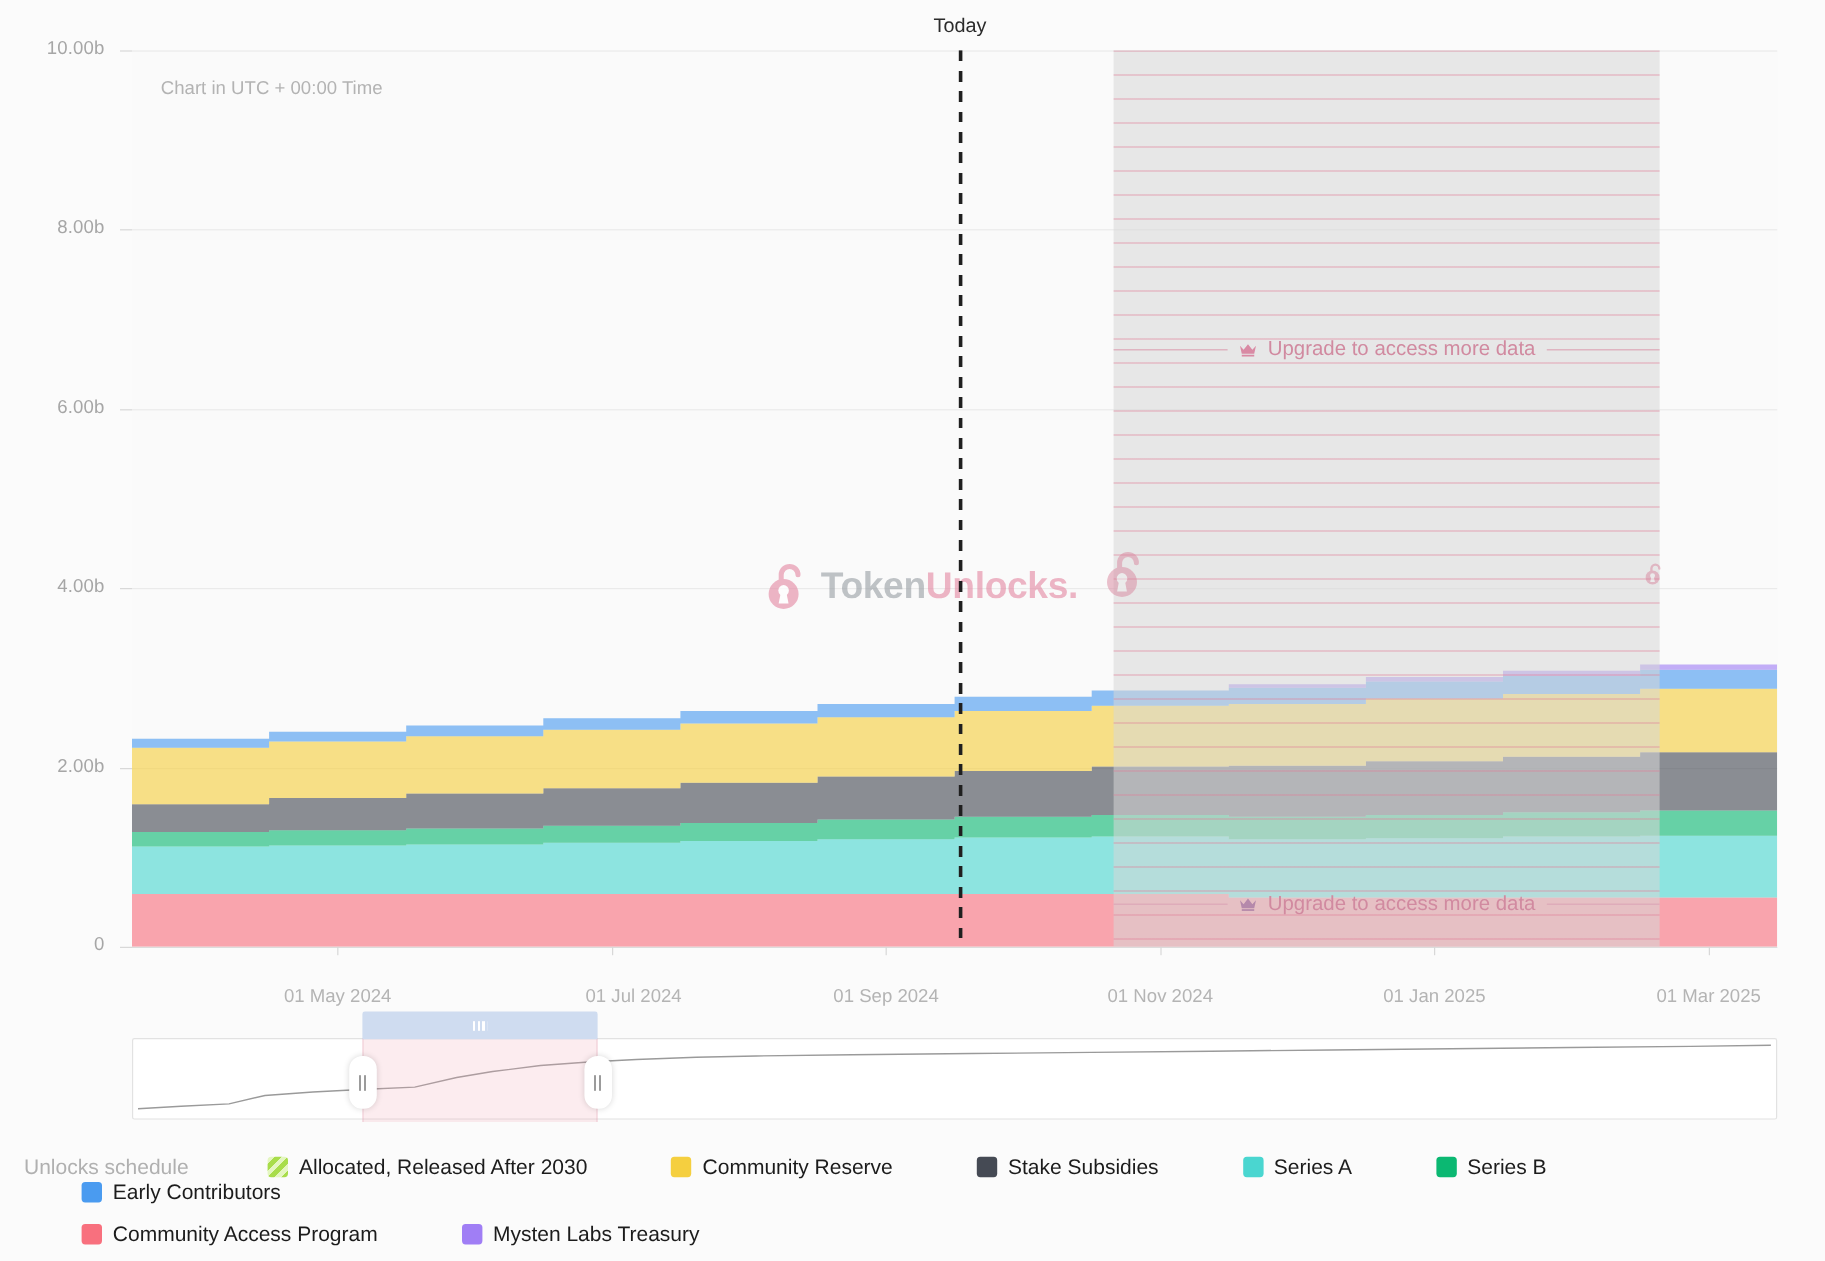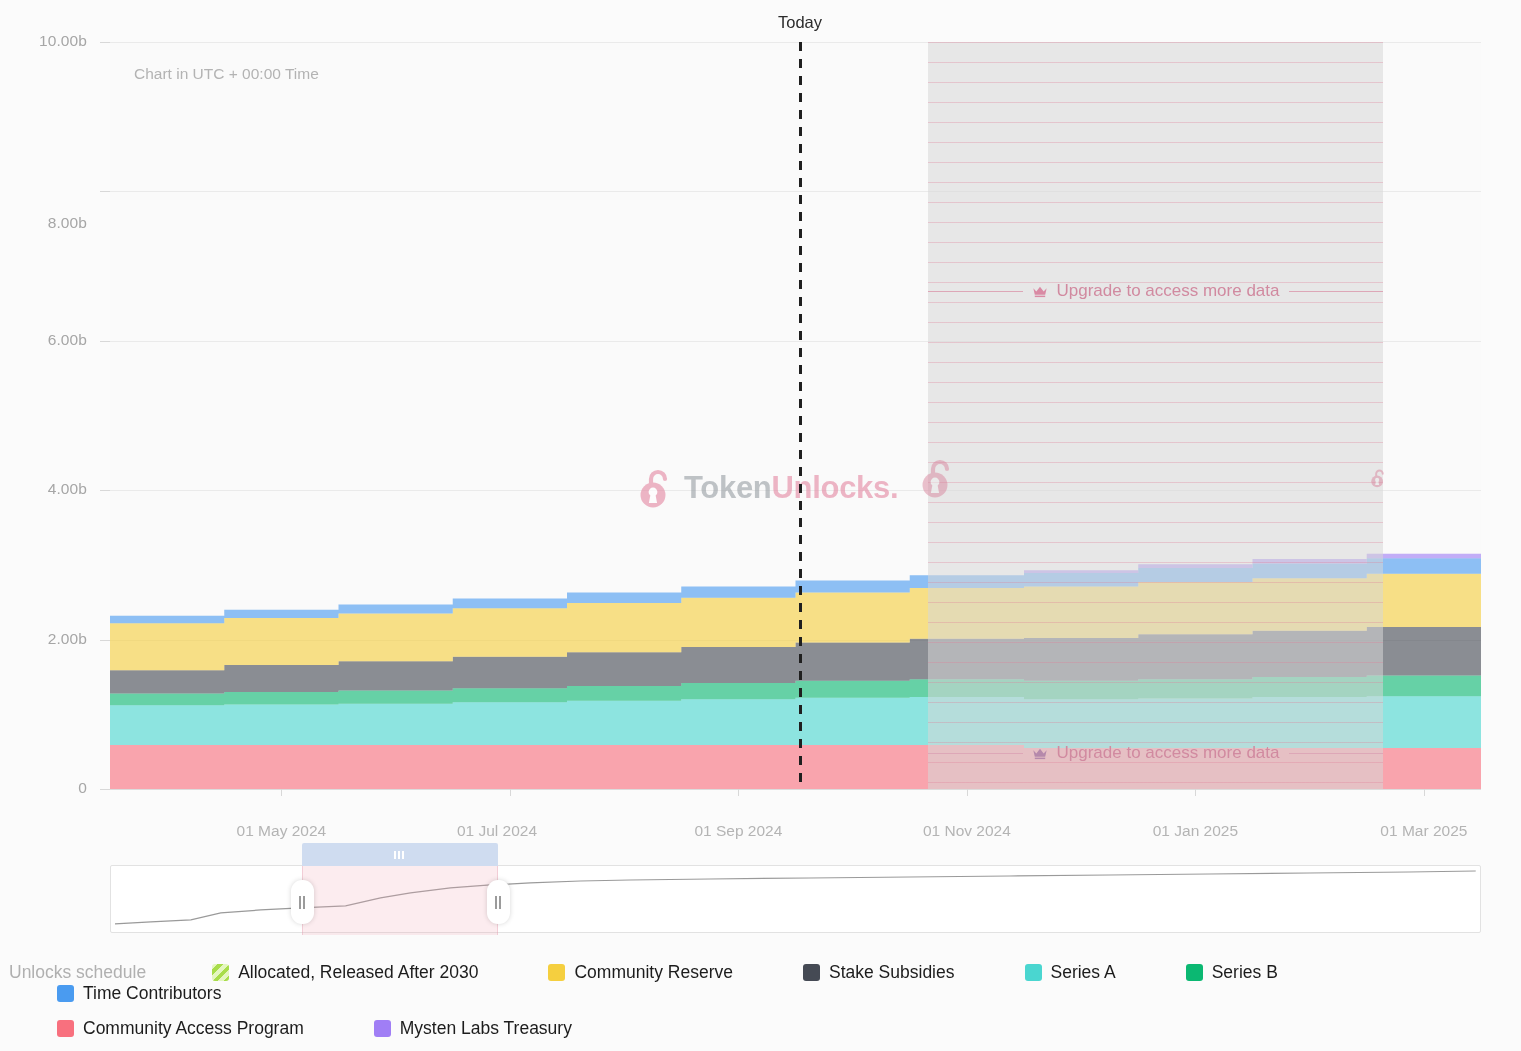--- a/index.html
+++ b/index.html
@@ -116,21 +116,21 @@
     display: flex; align-items: center; justify-content: center;
     cursor: ew-resize;
   }
   .slider-handle .bars {
     width: 7px; height: 13px;
     background: repeating-linear-gradient(to right, #9b9b9b 0 2px, transparent 2px 4px);
   }
 
   
   .legend {
-    position: absolute; left: 5px; top: 962px; width: 1295px;
+    position: absolute; left: 16px; top: 962px; width: 1295px;
   }
   .legend-row {
     display: flex; align-items: center; flex-wrap: wrap;
     padding-left: 4px; gap: 0;
   }
   .legend-row.r1 { margin-bottom: 14px; }
   .legend-title {
     font-size: 17.5px; color: #b0b0b0; margin-right: 18px;
   }
   .legend-item {
@@ -158,21 +158,21 @@
       <div class="ytick-dash" style="top: 639.6px;"></div>
       <div class="ytick" style="top: 629.6px;">2.00b</div>
       <div class="gridline" style="top: 490.2px;"></div>
       <div class="ytick-dash" style="top: 490.2px;"></div>
       <div class="ytick" style="top: 480.2px;">4.00b</div>
       <div class="gridline" style="top: 340.8px;"></div>
       <div class="ytick-dash" style="top: 340.8px;"></div>
       <div class="ytick" style="top: 330.8px;">6.00b</div>
       <div class="gridline" style="top: 191.4px;"></div>
       <div class="ytick-dash" style="top: 191.4px;"></div>
-      <div class="ytick" style="top: 181.4px; margin-top: 33px;">8.00b</div>
+      <div class="ytick" style="top: 181.4px;">8.00b</div>
       <div class="gridline" style="top: 42px;"></div>
       <div class="ytick-dash" style="top: 42px;"></div>
       <div class="ytick" style="top: 32px;">10.00b</div>
     </div>
   <div class="xaxis-line"></div>
 
   <div class="series-layer" id="series-layer" style="left:110px;top:42px;">
       <svg width="1371" height="747" viewBox="0 0 1371 747">
         <path d="M 0 702.927 L 114.25 702.927 L 114.25 702.927 L 228.5 702.927 L 228.5 702.927 L 342.75 702.927 L 342.75 702.927 L 457 702.927 L 457 702.927 L 571.25 702.927 L 571.25 702.927 L 685.5 702.927 L 685.5 702.927 L 799.75 702.927 L 799.75 702.927 L 914 702.927 L 914 705.915 L 1028.25 705.915 L 1028.25 705.915 L 1142.5 705.915 L 1142.5 705.915 L 1256.75 705.915 L 1256.75 705.915 L 1371 705.915 L 1371 747 L 1256.75 747 L 1256.75 747 L 1142.5 747 L 1142.5 747 L 1028.25 747 L 1028.25 747 L 914 747 L 914 747 L 799.75 747 L 799.75 747 L 685.5 747 L 685.5 747 L 571.25 747 L 571.25 747 L 457 747 L 457 747 L 342.75 747 L 342.75 747 L 228.5 747 L 228.5 747 L 114.25 747 L 114.25 747 L 0 747 Z" fill="#f8707e" fill-opacity="0.62"></path>
         <path d="M 0 663.336 L 114.25 663.336 L 114.25 662.589 L 228.5 662.589 L 228.5 661.842 L 342.75 661.842 L 342.75 660.348 L 457 660.348 L 457 658.854 L 571.25 658.854 L 571.25 657.36 L 685.5 657.36 L 685.5 655.866 L 799.75 655.866 L 799.75 655.119 L 914 655.119 L 914 657.36 L 1028.25 657.36 L 1028.25 656.613 L 1142.5 656.613 L 1142.5 655.119 L 1256.75 655.119 L 1256.75 654.372 L 1371 654.372 L 1371 705.915 L 1256.75 705.915 L 1256.75 705.915 L 1142.5 705.915 L 1142.5 705.915 L 1028.25 705.915 L 1028.25 705.915 L 914 705.915 L 914 702.927 L 799.75 702.927 L 799.75 702.927 L 685.5 702.927 L 685.5 702.927 L 571.25 702.927 L 571.25 702.927 L 457 702.927 L 457 702.927 L 342.75 702.927 L 342.75 702.927 L 228.5 702.927 L 228.5 702.927 L 114.25 702.927 L 114.25 702.927 L 0 702.927 Z" fill="#4ad6d0" fill-opacity="0.62"></path>
@@ -237,21 +237,21 @@
       <path d="M10.6 26 h4.8 l1.7 9 h-8.2 Z" fill="#f0f0f0"></path>
     </svg>
   </div>
 
   <div class="today-label">Today</div>
   <div class="today-line"></div>
 
   <div id="xticks">
       <div class="xtick" style="left: 281.375px;">01 May 2024</div>
       <div style="position: absolute; top: 789px; width: 1px; height: 7px; background: rgb(216, 216, 216); left: 281.375px;"></div>
-      <div class="xtick" style="left: 497px; text-align: right;">01 Jul 2024</div>
+      <div class="xtick" style="left: 528px; text-align: right;">01 Jul 2024</div>
       <div style="position: absolute; top: 789px; width: 1px; height: 7px; background: rgb(216, 216, 216); left: 509.875px;"></div>
       <div class="xtick" style="left: 738.375px;">01 Sep 2024</div>
       <div style="position: absolute; top: 789px; width: 1px; height: 7px; background: rgb(216, 216, 216); left: 738.375px;"></div>
       <div class="xtick" style="left: 966.875px;">01 Nov 2024</div>
       <div style="position: absolute; top: 789px; width: 1px; height: 7px; background: rgb(216, 216, 216); left: 966.875px;"></div>
       <div class="xtick" style="left: 1195.38px;">01 Jan 2025</div>
       <div style="position: absolute; top: 789px; width: 1px; height: 7px; background: rgb(216, 216, 216); left: 1195.38px;"></div>
       <div class="xtick" style="left: 1423.88px;">01 Mar 2025</div>
       <div style="position: absolute; top: 789px; width: 1px; height: 7px; background: rgb(216, 216, 216); left: 1423.88px;"></div>
     </div>
@@ -290,21 +290,21 @@
         <div class="legend-item">
           <span class="swatch" style="background: rgb(74, 214, 208);"></span>
           <span>Series A</span>
         </div>
         <div class="legend-item">
           <span class="swatch" style="background: rgb(11, 184, 114);"></span>
           <span>Series B</span>
         </div>
         <div class="legend-item">
           <span class="swatch" style="background: rgb(74, 155, 240);"></span>
-          <span>Time Contributors</span>
+          <span>Early Contributors</span>
         </div>
       </div>
     <div class="legend-row r2" id="legend-row-2">
         <div class="legend-item">
           <span class="swatch" style="background: rgb(248, 112, 126);"></span>
           <span>Community Access Program</span>
         </div>
         <div class="legend-item">
           <span class="swatch" style="background: rgb(160, 126, 245);"></span>
           <span>Mysten Labs Treasury</span>

